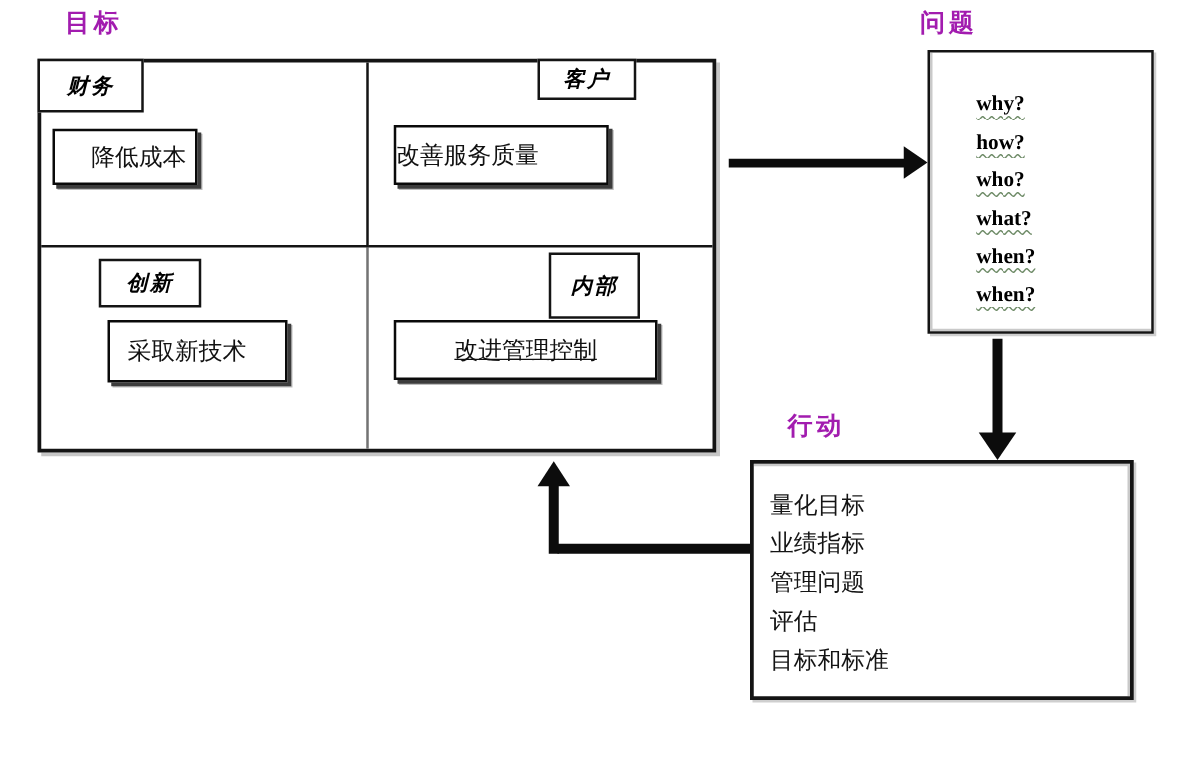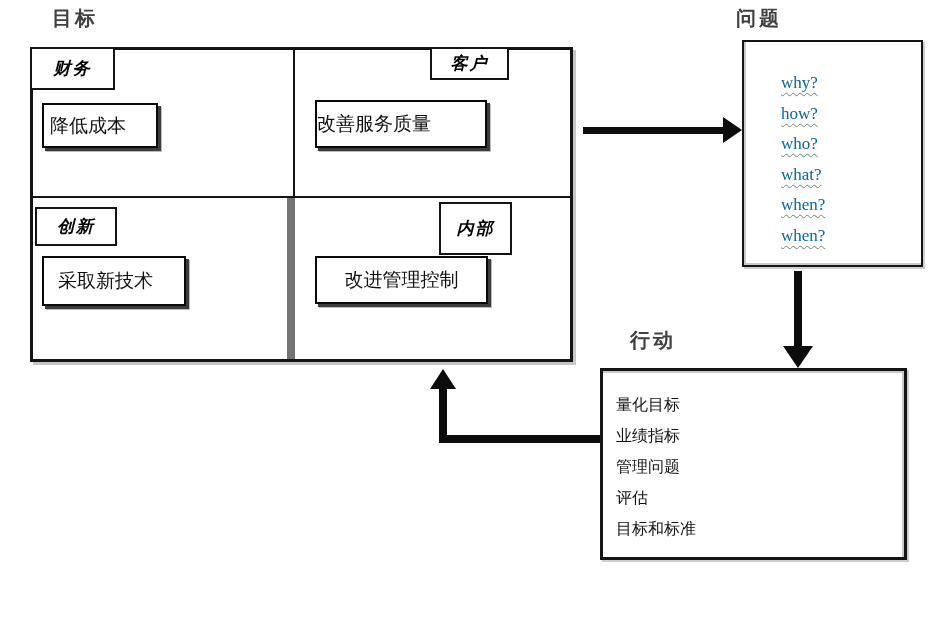--- a/index.html
+++ b/index.html
@@ -8,40 +8,40 @@
     position: relative;
     width: 951px;
     height: 627px;
     background: #ffffff;
     overflow: hidden;
   }
   .diagram-title {
     position: absolute;
     font-size: 20px;
     font-weight: bold;
-    color: #404040;
+    color: #a21caf;
     letter-spacing: 3px;
     text-align: right;
   }
   
   .main-box {
     position: absolute;
     left: 30px; top: 47px;
     width: 543px; height: 315px;
     border: 3px solid #141414;
     box-shadow: 3px 3px 0 #c6c6c6;
     display: grid;
     grid-template-columns: 262px 1fr;
     grid-template-rows: 148px 1fr;
     background: #fff;
   }
   .quad { position: relative; }
   .quad.tl { border-right: 2px solid #141414; border-bottom: 2px solid #141414; }
   .quad.tr { border-bottom: 2px solid #141414; }
-  .quad.bl { border-right: 8px solid #737373; }
+  .quad.bl { border-right: 2px solid #737373; margin-left: 44px; }
   .quad-label {
     position: absolute;
     border: 2px solid #141414;
     background: #fff;
     font-size: 17px;
     font-weight: bold;
     font-style: italic;
     letter-spacing: 2px;
     display: flex;
     align-items: center;
@@ -63,41 +63,42 @@
     left: 742px; top: 40px;
     width: 181px; height: 227px;
     border: 2px solid #141414;
     background: #fff;
     box-shadow: 2px 2px 0 #cfcfcf, inset 2px -2px 0 #c9c9c9;
     padding: 26px 0 0 37px;
   }
   .question-word {
     font-family: "Liberation Serif", serif;
     font-size: 17px;
-    color: #0369a1;
+    color: #000000;
     line-height: 30.5px;
     text-decoration: underline;
     text-decoration-style: wavy;
     text-decoration-color: #6d8a66;
     text-decoration-thickness: 1px;
     text-underline-offset: 4px;
     width: max-content;
+    font-weight: bold;
   }
   
   .action-box {
     position: absolute;
     left: 600px; top: 368px;
     width: 307px; height: 192px;
     border: 3px solid #141414;
     background: #fff;
     box-shadow: 2px 2px 0 #cfcfcf, inset -2px 2px 0 #c9c9c9;
     padding: 18px 0 0 13px;
   }
   .action-item {
-    font-size: 16px;
+    font-size: 19px;
     color: #141414;
     line-height: 31px;
     width: max-content;
   }
   
   .shaft { position: absolute; background: #0c0c0c; }
   .head { position: absolute; width: 0; height: 0; }
   .head.right {
     border-left: 19px solid #0c0c0c;
     border-top: 13px solid transparent;
@@ -129,33 +130,33 @@
 
 <div class="stage">
 
   <div class="diagram-title" style="left:52px; top:5px;">目标</div>
   <div class="diagram-title" style="left:736px; top:5px;">问题</div>
   <div class="diagram-title" style="left:630px; top:327px;">行动</div>
 
   <div class="main-box">
     <div class="quad tl">
       <div class="quad-label" style="left:-3px; top:-3px; width:85px; height:43px;">财务</div>
-      <div class="goal-btn" style="left:9px; top:53px; width:116px; height:45px; padding-left:6px;">降低成本</div>
+      <div class="goal-btn" style="left:9px; top:53px; width:116px; height:45px; padding-left:29px;">降低成本</div>
     </div>
     <div class="quad tr">
       <div class="quad-label" style="left:135px; top:-3px; width:79px; height:33px;">客户</div>
       <div class="goal-btn" style="left:20px; top:50px; width:172px; height:48px; ">改善服务质量</div>
     </div>
     <div class="quad bl">
       <div class="quad-label" style="left:2px; top:9px; width:82px; height:39px;">创新</div>
       <div class="goal-btn" style="left:9px; top:58px; width:144px; height:50px; padding-left:14px;">采取新技术</div>
     </div>
     <div class="quad br">
       <div class="quad-label" style="left:144px; top:4px; width:73px; height:53px;">内部</div>
-      <div class="goal-btn" style="left:20px; top:58px; width:173px; height:48px; justify-content:center;">改进管理控制</div>
+      <div class="goal-btn" style="left:20px; top:58px; width:211px; height:48px; justify-content:center;text-decoration:underline;">改进管理控制</div>
     </div>
   </div>
 
   <div class="questions-box">
     <div class="question-word">why?</div>
     <div class="question-word">how?</div>
     <div class="question-word">who?</div>
     <div class="question-word">what?</div>
     <div class="question-word">when?</div>
     <div class="question-word">when?</div>

